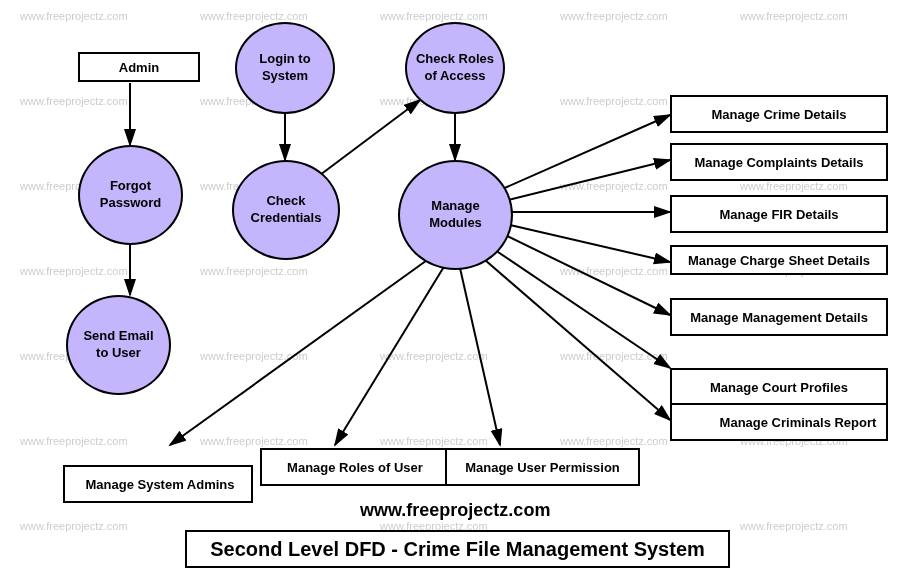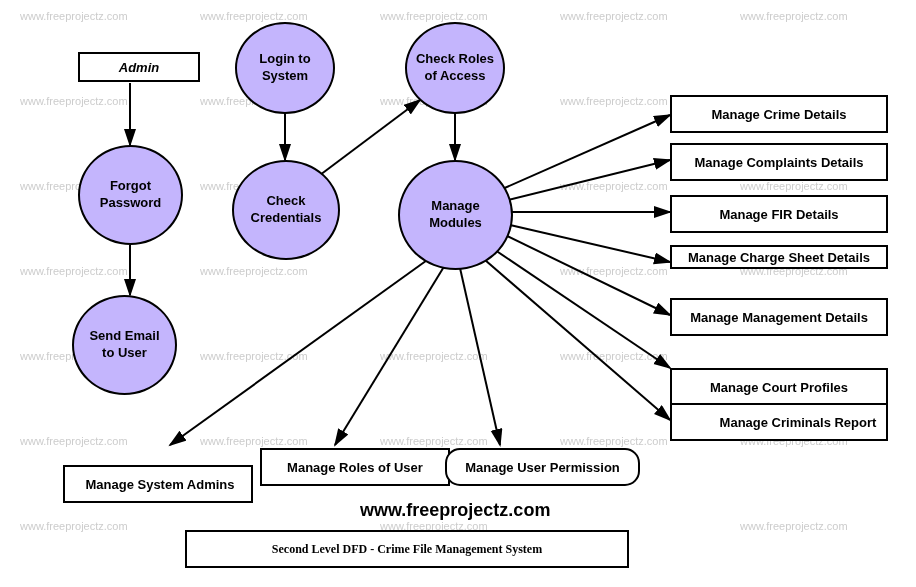--- a/index.html
+++ b/index.html
@@ -119,38 +119,38 @@
   <line x1="510" y1="225" x2="670" y2="262" stroke="#000" stroke-width="2" marker-end="url(#ah)"></line>
   <line x1="505" y1="235" x2="670" y2="315" stroke="#000" stroke-width="2" marker-end="url(#ah)"></line>
   <line x1="495" y1="250" x2="670" y2="368" stroke="#000" stroke-width="2" marker-end="url(#ah)"></line>
   <line x1="485" y1="260" x2="670" y2="420" stroke="#000" stroke-width="2" marker-end="url(#ah)"></line>
 
   <line x1="430" y1="258" x2="170" y2="445" stroke="#000" stroke-width="2" marker-end="url(#ah)"></line>
   <line x1="445" y1="265" x2="335" y2="445" stroke="#000" stroke-width="2" marker-end="url(#ah)"></line>
   <line x1="460" y1="268" x2="500" y2="445" stroke="#000" stroke-width="2" marker-end="url(#ah)"></line>
 </svg>
 
-<div class="rect" style="left:78px; top:52px; width:122px; height:30px;font-style:italic;">Admin</div>
+<div class="rect" style="left:78px; top:52px; width:122px; height:30px;">Admin</div>
 
 <div class="circle" style="left:235px; top:22px; width:100px; height:92px;">Login to System</div>
 <div class="circle" style="left:405px; top:22px; width:100px; height:92px;">Check Roles of Access</div>
 
 <div class="circle" style="left:78px; top:145px; width:105px; height:100px;">Forgot Password</div>
 <div class="circle" style="left:232px; top:160px; width:108px; height:100px;">Check Credentials</div>
 <div class="circle" style="left:398px; top:160px; width:115px; height:110px;">Manage Modules</div>
 
-<div class="circle" style="left:72px; top:295px; width:105px; height:100px;">Send Email to User</div>
+<div class="circle" style="left:66px; top:295px; width:105px; height:100px;">Send Email to User</div>
 
 <div class="rect" style="left:670px; top:95px; width:218px; height:38px;">Manage Crime Details</div>
 <div class="rect" style="left:670px; top:143px; width:218px; height:38px;">Manage Complaints Details</div>
 <div class="rect" style="left:670px; top:195px; width:218px; height:38px;">Manage FIR Details</div>
-<div class="rect" style="left:670px; top:245px; width:218px; height:24px;">Manage Charge Sheet Details</div>
+<div class="rect" style="left:670px; top:245px; width:218px; height:30px;">Manage Charge Sheet Details</div>
 <div class="rect" style="left:670px; top:298px; width:218px; height:38px;">Manage Management Details</div>
 <div class="rect" style="left:670px; top:350px; width:218px; height:38px;margin-top:18px;">Manage Court Profiles</div>
 <div class="rect" style="left:670px; top:403px; width:218px; height:38px;padding-left:42px;">Manage Criminals Report</div>
 
 <div class="rect" style="left:63px; top:465px; width:190px; height:38px;padding-left:8px;">Manage System Admins</div>
 <div class="rect" style="left:260px; top:448px; width:190px; height:38px;">Manage Roles of User</div>
-<div class="rect" style="left:445px; top:448px; width:195px; height:38px;border-radius:15px;">Manage User Permission</div>
+<div class="rect" style="left:445px; top:448px; width:195px; height:38px;">Manage User Permission</div>
 
 <div class="site" style="left:360px; top:500px;">www.freeprojectz.com</div>
 
-<div class="rect" style="left:185px; top:530px; width:444px; height:38px; font-size:12px;font-family:Liberation Serif, serif;">Second Level DFD - Crime File Management System</div>
+<div class="rect" style="left:185px; top:530px; width:545px; height:38px; font-size:20px;">Second Level DFD - Crime File Management System</div>
 
 </body></html>

